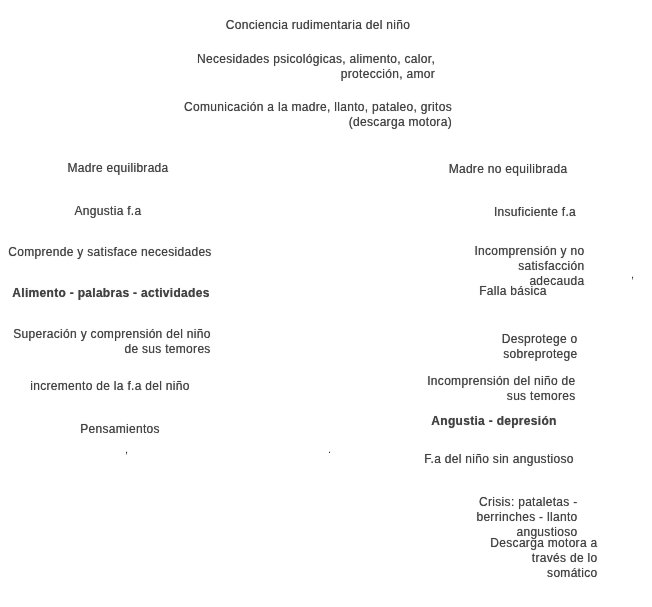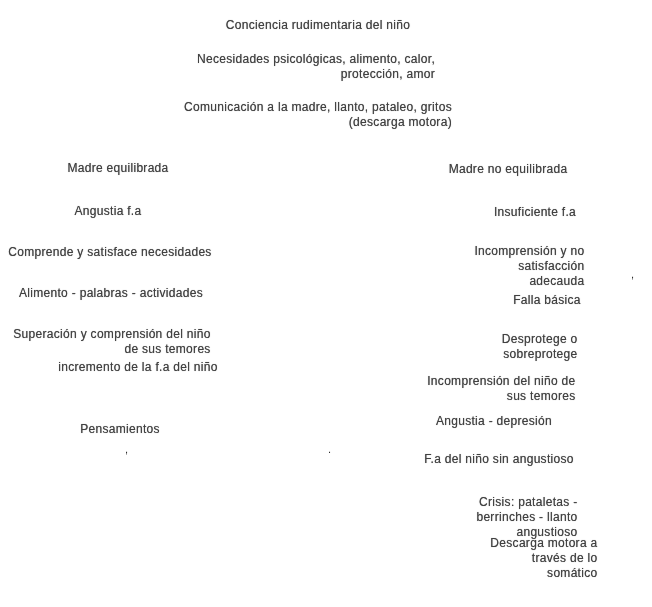--- a/index.html
+++ b/index.html
@@ -45,36 +45,36 @@
     <div class="node" style="left:316px; top:52px;">Necesidades psicológicas, alimento, calor,
 protección, amor</div>
     <div class="node" style="left:318px; top:100px;">Comunicación a la madre, llanto, pataleo, gritos
 (descarga motora)</div>
   </div>
 
   <div>
     <div class="node" style="left:118px; top:161px;">Madre equilibrada</div>
     <div class="node" style="left:108px; top:204px;">Angustia f.a</div>
     <div class="node" style="left:110px; top:245px;">Comprende y satisface necesidades</div>
-    <div class="node" style="left:111px; top:286px;">Alimento - palabras - actividades</div>
+    <div class="node" style="left:111px; top:286px;font-weight:bold;">Alimento - palabras - actividades</div>
     <div class="node" style="left:112px; top:327px;">Superación y comprensión del niño
 de sus temores</div>
-    <div class="node" style="left:110px; top:360px;margin-left:28px;">incremento de la f.a del niño</div>
+    <div class="node" style="left:110px; top:379px;">incremento de la f.a del niño</div>
     <div class="node" style="left:120px; top:422px;">Pensamientos</div>
   </div>
 
   <div>
     <div class="node" style="left:508px; top:162px;">Madre no equilibrada</div>
     <div class="node" style="left:502px; top:205px;margin-left:33px;">Insuficiente f.a</div>
     <div class="node" style="left:517px; top:244px;">Incomprensión y no satisfacción
 adecauda</div>
-    <div class="node" style="left:513px; top:293px;margin-left:34px;">Falla básica</div>
+    <div class="node" style="left:513px; top:284px;">Falla básica</div>
     <div class="node" style="left:503px; top:332px;">Desprotege o sobreprotege</div>
     <div class="node" style="left:499px; top:374px;">Incomprensión del niño de sus temores</div>
-    <div class="node" style="left:494px; top:414px;">Angustia - depresión</div>
+    <div class="node" style="left:494px; top:414px;font-weight:bold;">Angustia - depresión</div>
     <div class="node" style="left:499px; top:452px;">F.a del niño sin angustioso</div>
     <div class="node" style="left:503px; top:495px;">Crisis: pataletas - berrinches - llanto angustioso</div>
     <div class="node" style="left:502px; top:536px;margin-left:41px;">Descarga motora a través de lo somático</div>
     <div class="node" style="left:484px; top:579px;margin-top:41px;">Patologia</div>
   </div>
 
   <div>
     <span class="scan-mark" style="left:125px; top:444px;">,</span>
     <span class="scan-mark" style="left:328px; top:444px;">.</span>
     <span class="scan-mark" style="left:631px; top:269px;">,</span>

